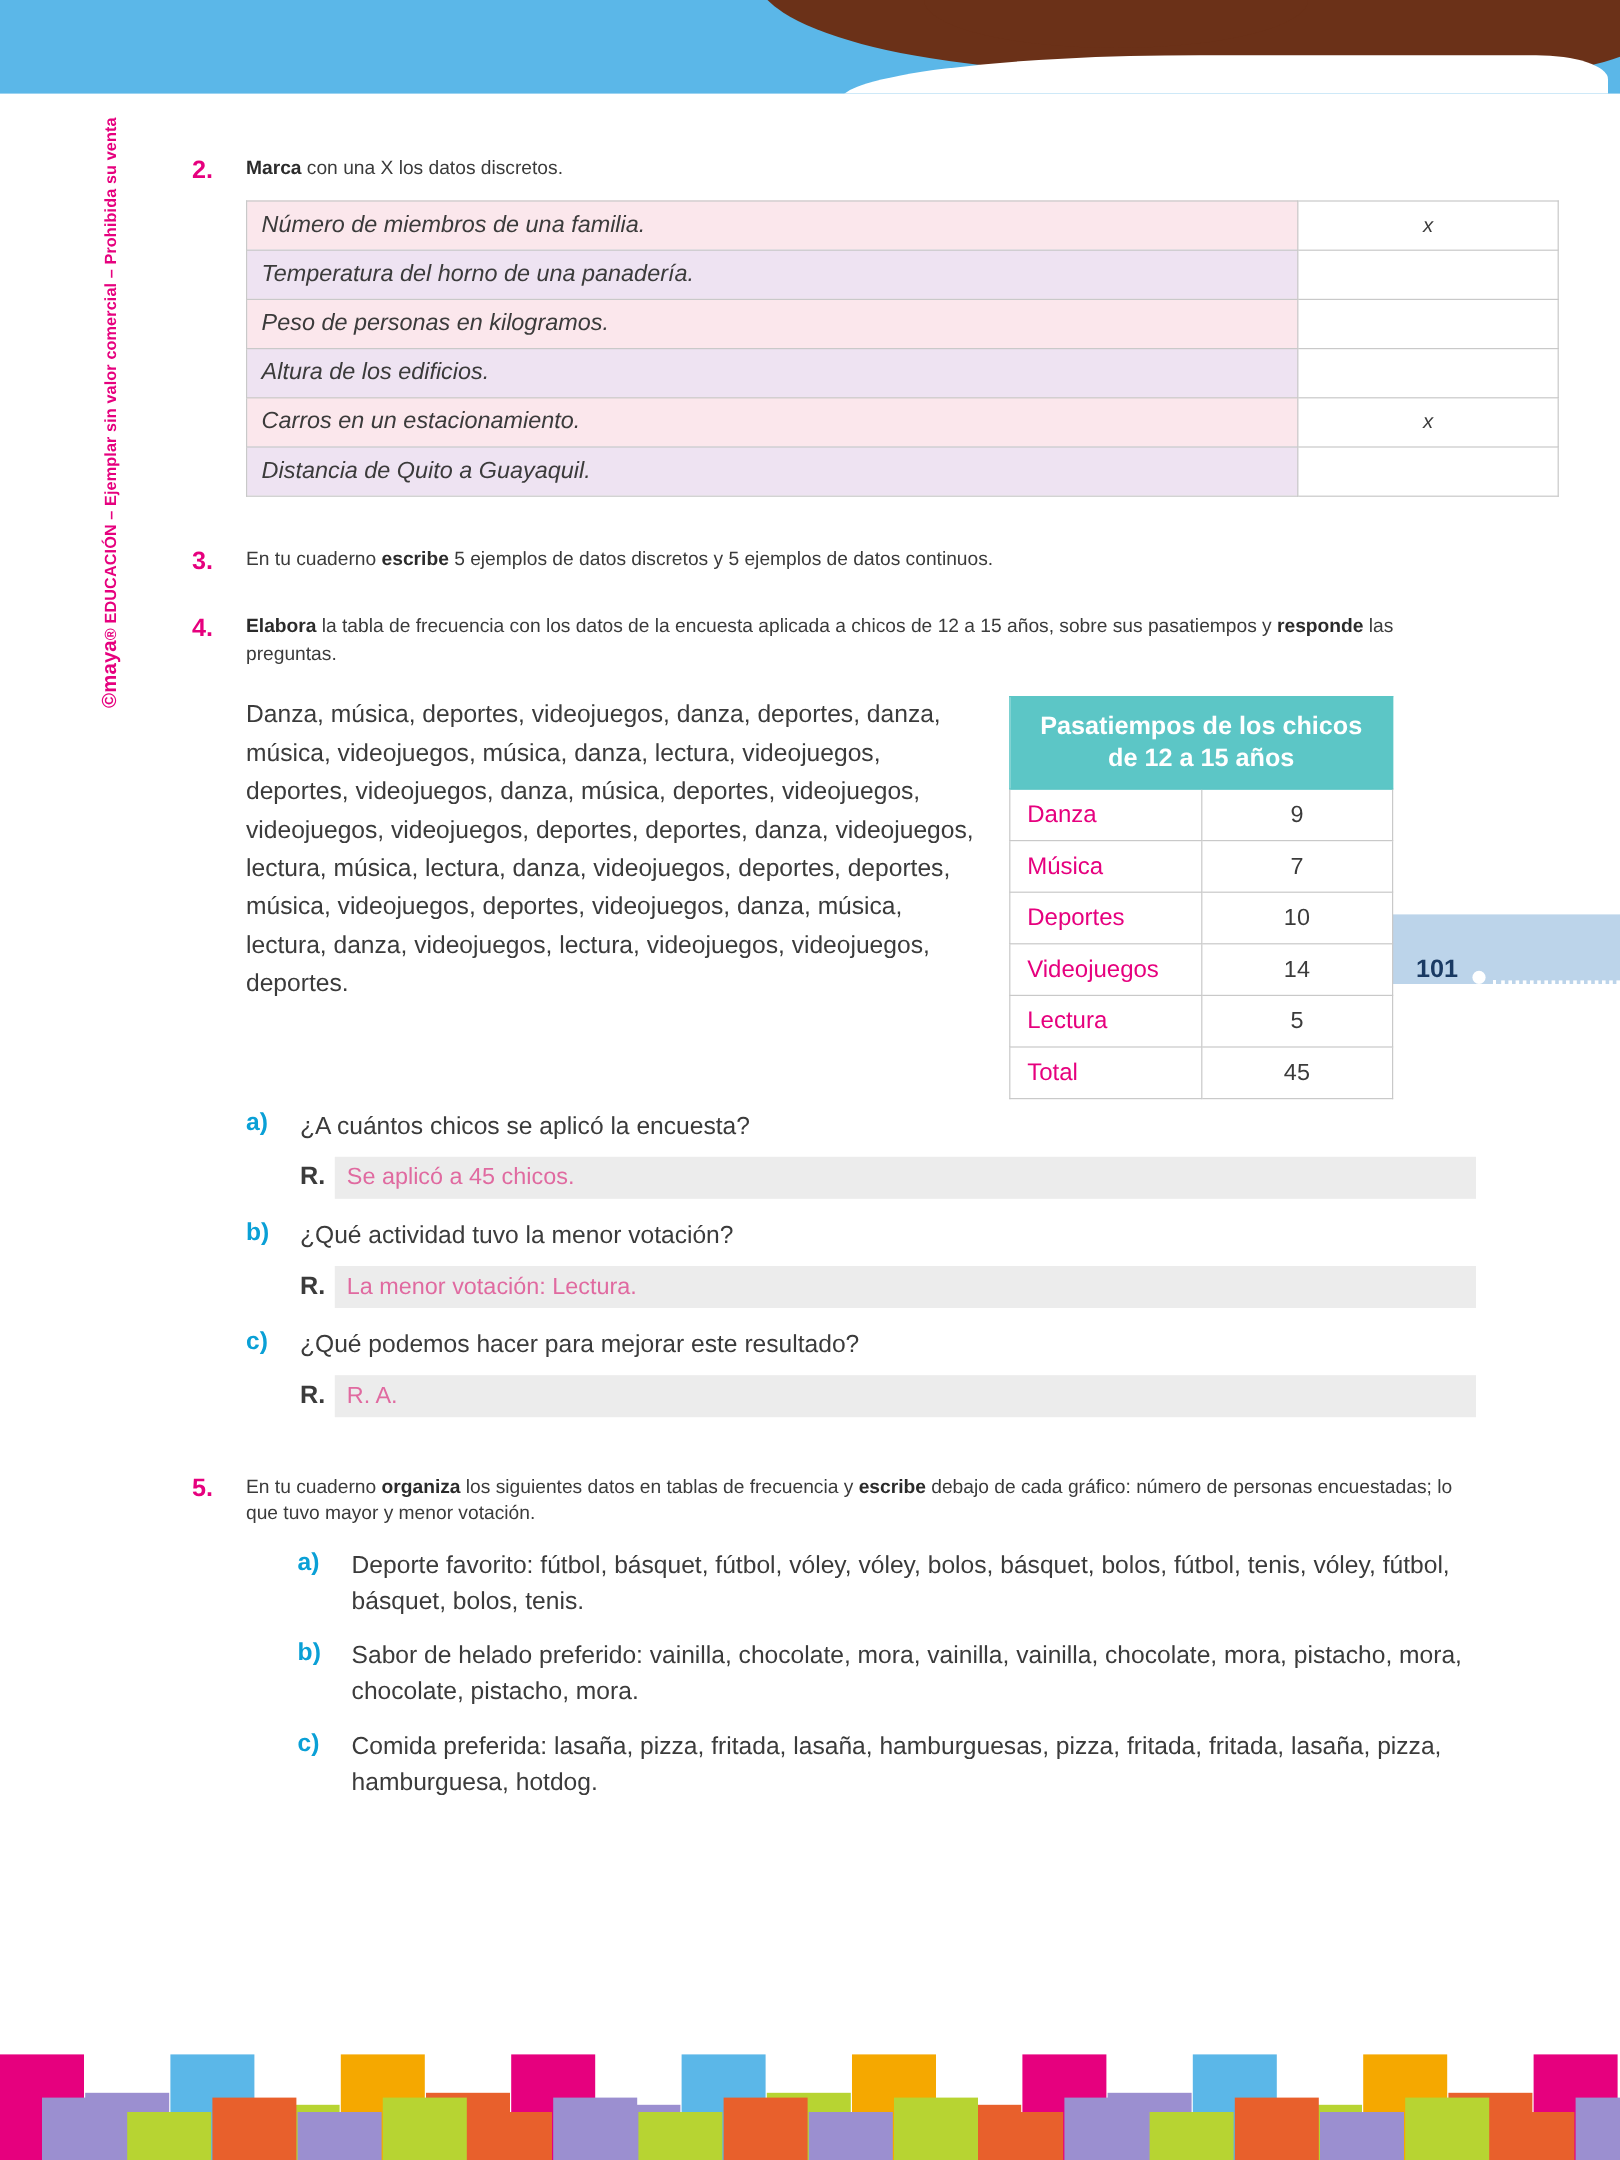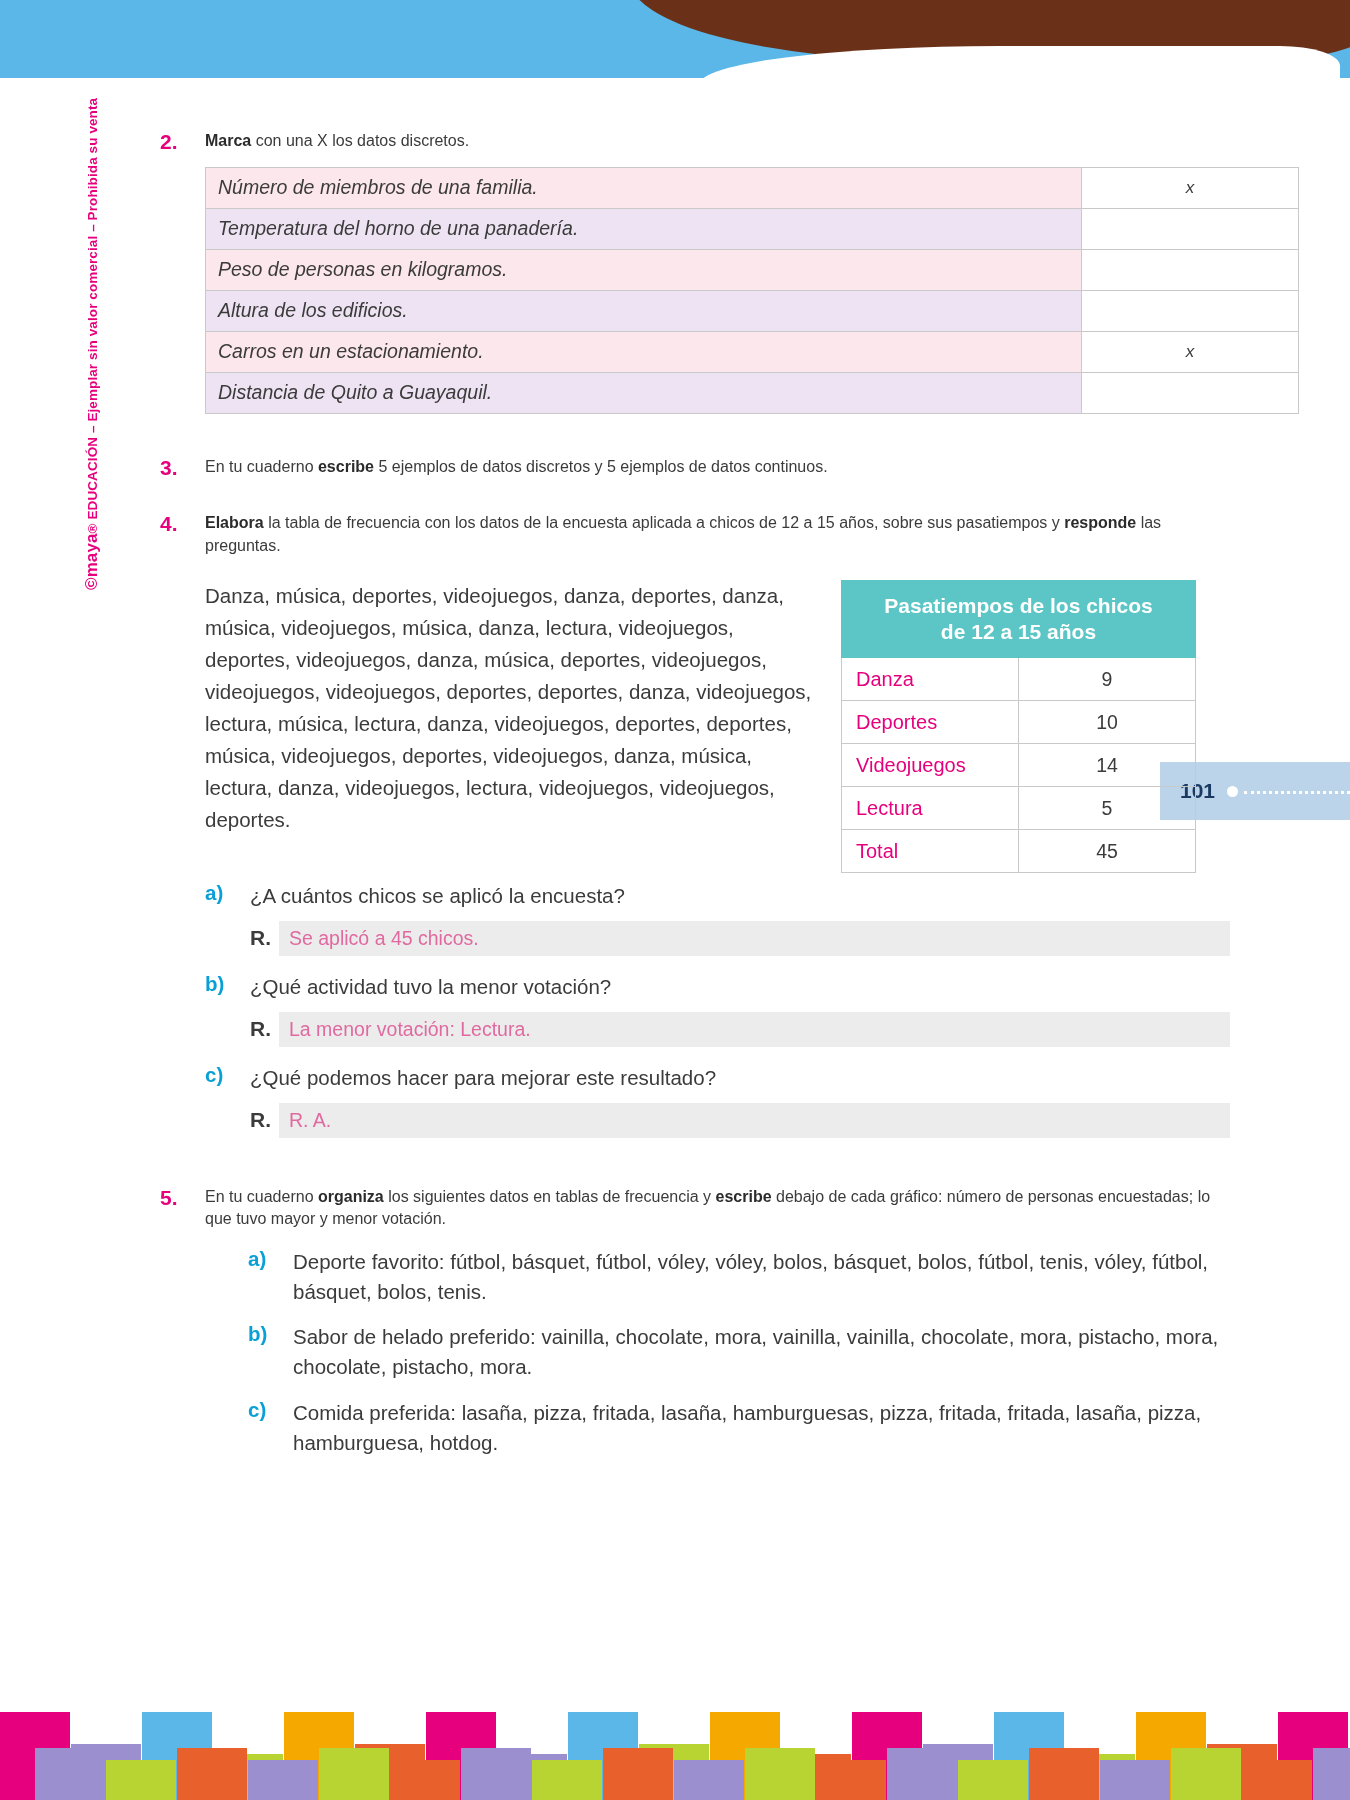--- a/index.html
+++ b/index.html
@@ -80,21 +80,21 @@
 
   
   .page-tab {
     position: absolute;
     right: 0;
     top: 762px;
     width: 190px;
     height: 58px;
     background: #bcd4ea;
     display: flex;
-    align-items: center;
+    align-items: flex-end;
     padding-left: 20px;
     box-sizing: border-box;
   }
   .page-tab .num {
     font-size: 21px;
     color: #1a3a63;
     font-weight: bold;
     margin-right: 12px;
   }
   .page-tab .dot {
@@ -174,21 +174,21 @@
   .datalist {
     width: 610px;
     font-size: 20.5px;
     color: #3b3b3b;
     line-height: 1.56;
   }
 
   
   .ftable {
     border-collapse: collapse;
-    width: 355px;
+    width: 320px;
     table-layout: fixed;
     height: fit-content;
   }
   .ftable th {
     background: #5cc6c6;
     color: #ffffff;
     font-size: 21px;
     font-weight: bold;
     padding: 12px 8px;
     border: 1px solid #5cc6c6;
@@ -357,20 +357,24 @@
           <th colspan="2">
             <div>Pasatiempos de los chicos</div>
             <div>de 12 a 15 años</div>
           </th>
         </tr>
       </thead>
       <tbody>
         <tr>
           <td>Danza</td>
           <td class="val">9</td>
+        </tr>
+        <tr>
+          <td>Música</td>
+          <td class="val">7</td>
         </tr>
         <tr>
           <td>Deportes</td>
           <td class="val">10</td>
         </tr>
         <tr>
           <td>Videojuegos</td>
           <td class="val">14</td>
         </tr>
         <tr>

